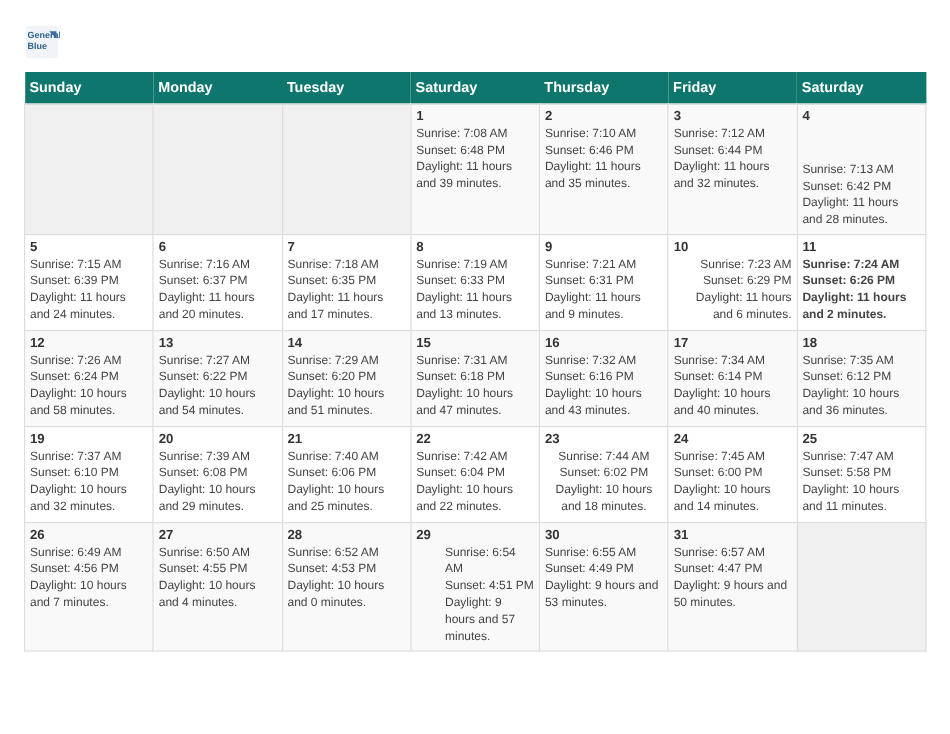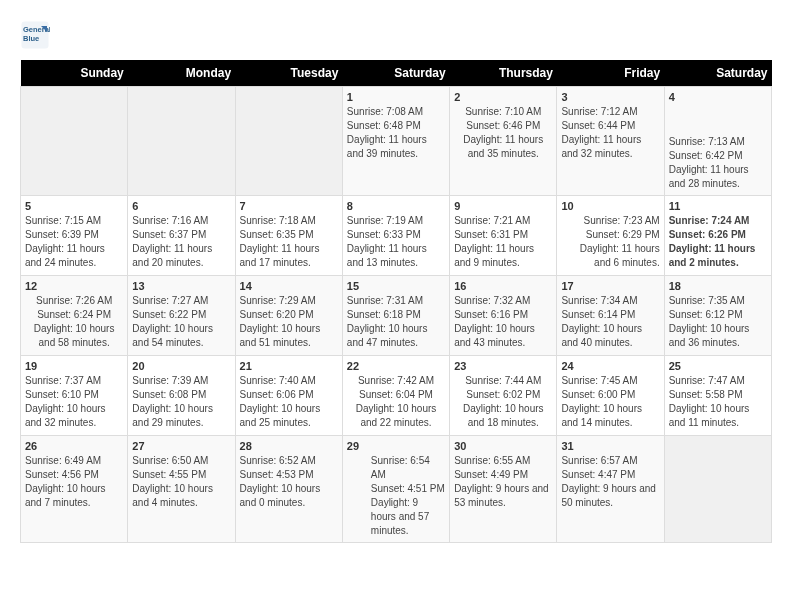--- a/index.html
+++ b/index.html
@@ -42,24 +42,24 @@
     .location {
       font-size: 14px;
       color: #555;
     }
     table {
       width: 100%;
       border-collapse: collapse;
       font-size: 10px;
     }
     thead th {
-      background-color: #000000;
+      background-color: #0f766e;
       color: #fff;
       padding: 6px 4px;
-      text-align: right;
+      text-align: left;
       font-size: 12px;
       font-weight: bold;
     }
     tbody td {
       border: 1px solid #ddd;
       vertical-align: top;
       padding: 4px;
       width: calc(100% / 7);
       min-height: 80px;
       height: 80px;
@@ -126,21 +126,21 @@
         <td class="empty-cell"></td>
         <td class="empty-cell"></td>
         <td>
           <span class="day-number">1</span>
           <div class="day-info" style="white-space: pre-line;">Sunrise: 7:08 AM
 Sunset: 6:48 PM
 Daylight: 11 hours and 39 minutes.</div>
         </td>
         <td>
           <span class="day-number">2</span>
-          <div class="day-info" style="white-space: pre-line; text-align: center;">Sunrise: 7:10 AM
+          <div class="day-info" style="white-space: pre-line;">Sunrise: 7:10 AM
 Sunset: 6:46 PM
 Daylight: 11 hours and 35 minutes.</div>
         </td>
         <td>
           <span class="day-number">3</span>
           <div class="day-info" style="white-space: pre-line;">Sunrise: 7:12 AM
 Sunset: 6:44 PM
 Daylight: 11 hours and 32 minutes.</div>
         </td>
         <td>
@@ -190,21 +190,21 @@
         <td>
           <span class="day-number">11</span>
           <div class="day-info" style="white-space: pre-line; font-weight: bold;">Sunrise: 7:24 AM
 Sunset: 6:26 PM
 Daylight: 11 hours and 2 minutes.</div>
         </td>
       </tr>
       <tr>
         <td>
           <span class="day-number">12</span>
-          <div class="day-info" style="white-space: pre-line; text-align: center;">Sunrise: 7:26 AM
+          <div class="day-info" style="white-space: pre-line;">Sunrise: 7:26 AM
 Sunset: 6:24 PM
 Daylight: 10 hours and 58 minutes.</div>
         </td>
         <td>
           <span class="day-number">13</span>
           <div class="day-info" style="white-space: pre-line;">Sunrise: 7:27 AM
 Sunset: 6:22 PM
 Daylight: 10 hours and 54 minutes.</div>
         </td>
         <td>
@@ -252,21 +252,21 @@
 Daylight: 10 hours and 29 minutes.</div>
         </td>
         <td>
           <span class="day-number">21</span>
           <div class="day-info" style="white-space: pre-line;">Sunrise: 7:40 AM
 Sunset: 6:06 PM
 Daylight: 10 hours and 25 minutes.</div>
         </td>
         <td>
           <span class="day-number">22</span>
-          <div class="day-info" style="white-space: pre-line; text-align: center;">Sunrise: 7:42 AM
+          <div class="day-info" style="white-space: pre-line;">Sunrise: 7:42 AM
 Sunset: 6:04 PM
 Daylight: 10 hours and 22 minutes.</div>
         </td>
         <td>
           <span class="day-number">23</span>
           <div class="day-info" style="white-space: pre-line; text-align: center;">Sunrise: 7:44 AM
 Sunset: 6:02 PM
 Daylight: 10 hours and 18 minutes.</div>
         </td>
         <td>

